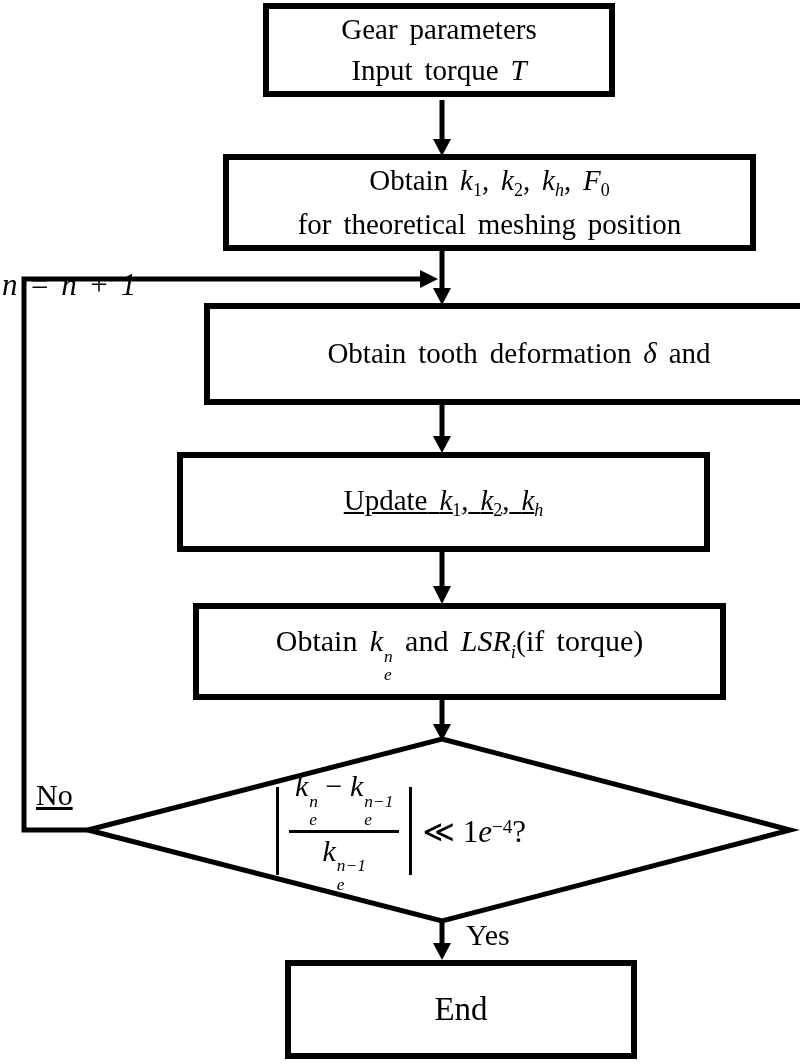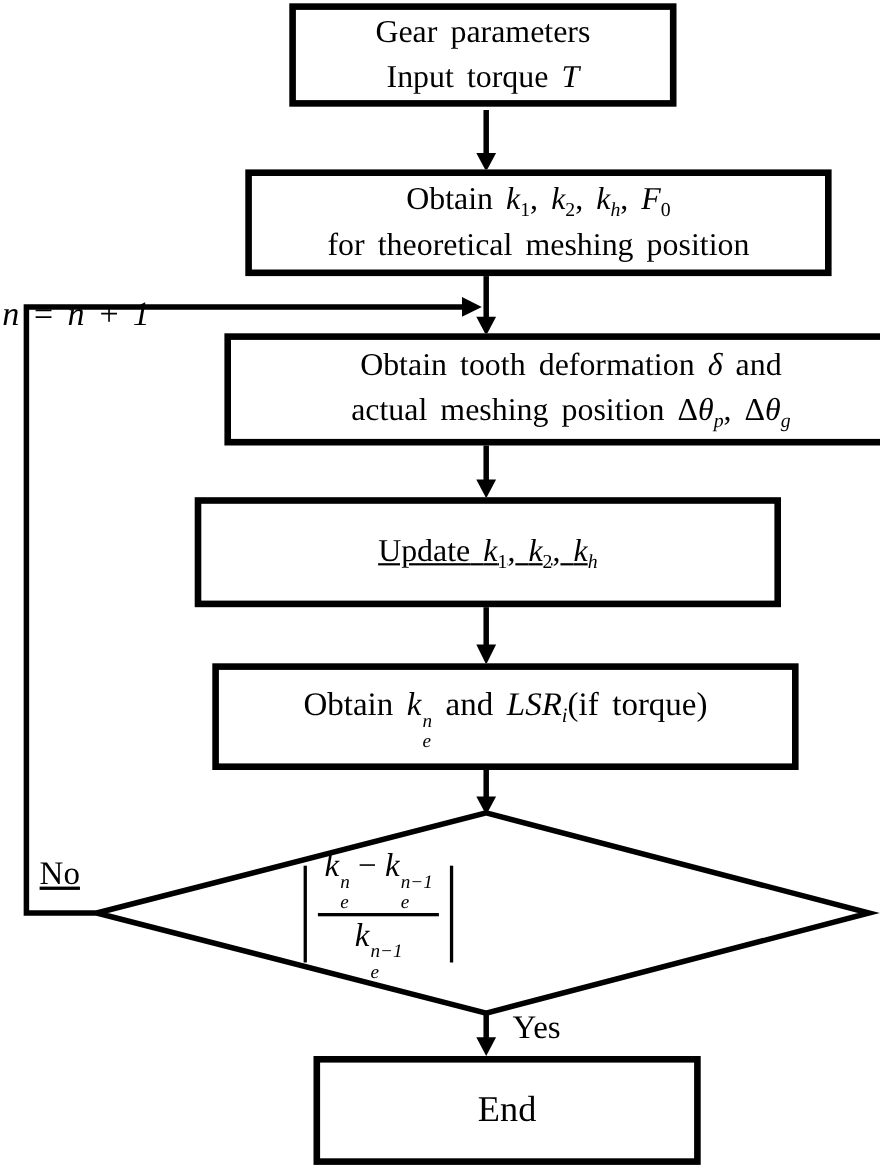--- a/index.html
+++ b/index.html
@@ -95,25 +95,20 @@
     </div>
     <div><span>for theoretical meshing position</span></div>
   </div>
 
   <div class="box b-deform">
     <div>
       <span>Obtain tooth deformation</span>
       <span class="mi">δ</span>
       <span>and</span>
     </div>
-    <div>
-      <span>actual meshing position</span>
-      <span><span>Δ</span><span class="mi">θ</span><span class="vsub">p</span></span><span>,</span>
-      <span><span>Δ</span><span class="mi">θ</span><span class="vsub">g</span></span>
-    </div>
   </div>
 
   <div class="box b-update">
     <div>
       <span>Update</span>
       <span class="mi"><span>k</span><span class="vsub rm">1</span></span><span>,</span>
       <span class="mi"><span>k</span><span class="vsub rm">2</span></span><span>,</span>
       <span class="mi"><span>k</span><span class="vsub">h</span></span>
     </div>
   </div>
@@ -146,20 +141,24 @@
       </span>
       <span class="rule"></span>
       <span class="den">
         <span class="mi"><span>k</span><span class="sstack">
               <span>n−1</span>
               <span>e</span>
             </span></span>
       </span>
     </span>
     <span class="abs-bar"></span>
+    <span class="rhs">
+      <span>≪</span>
+      <span>1</span><span class="mi">e</span><span class="rsup">−4</span><span>?</span>
+    </span>
   </div>
 
   <div class="box b-end">
     <div><span>End</span></div>
   </div>
 
   <div class="edge-label lbl-loop">n = n + 1</div>
   <div class="edge-label lbl-no">No</div>
   <div class="edge-label lbl-yes">Yes</div>
 

